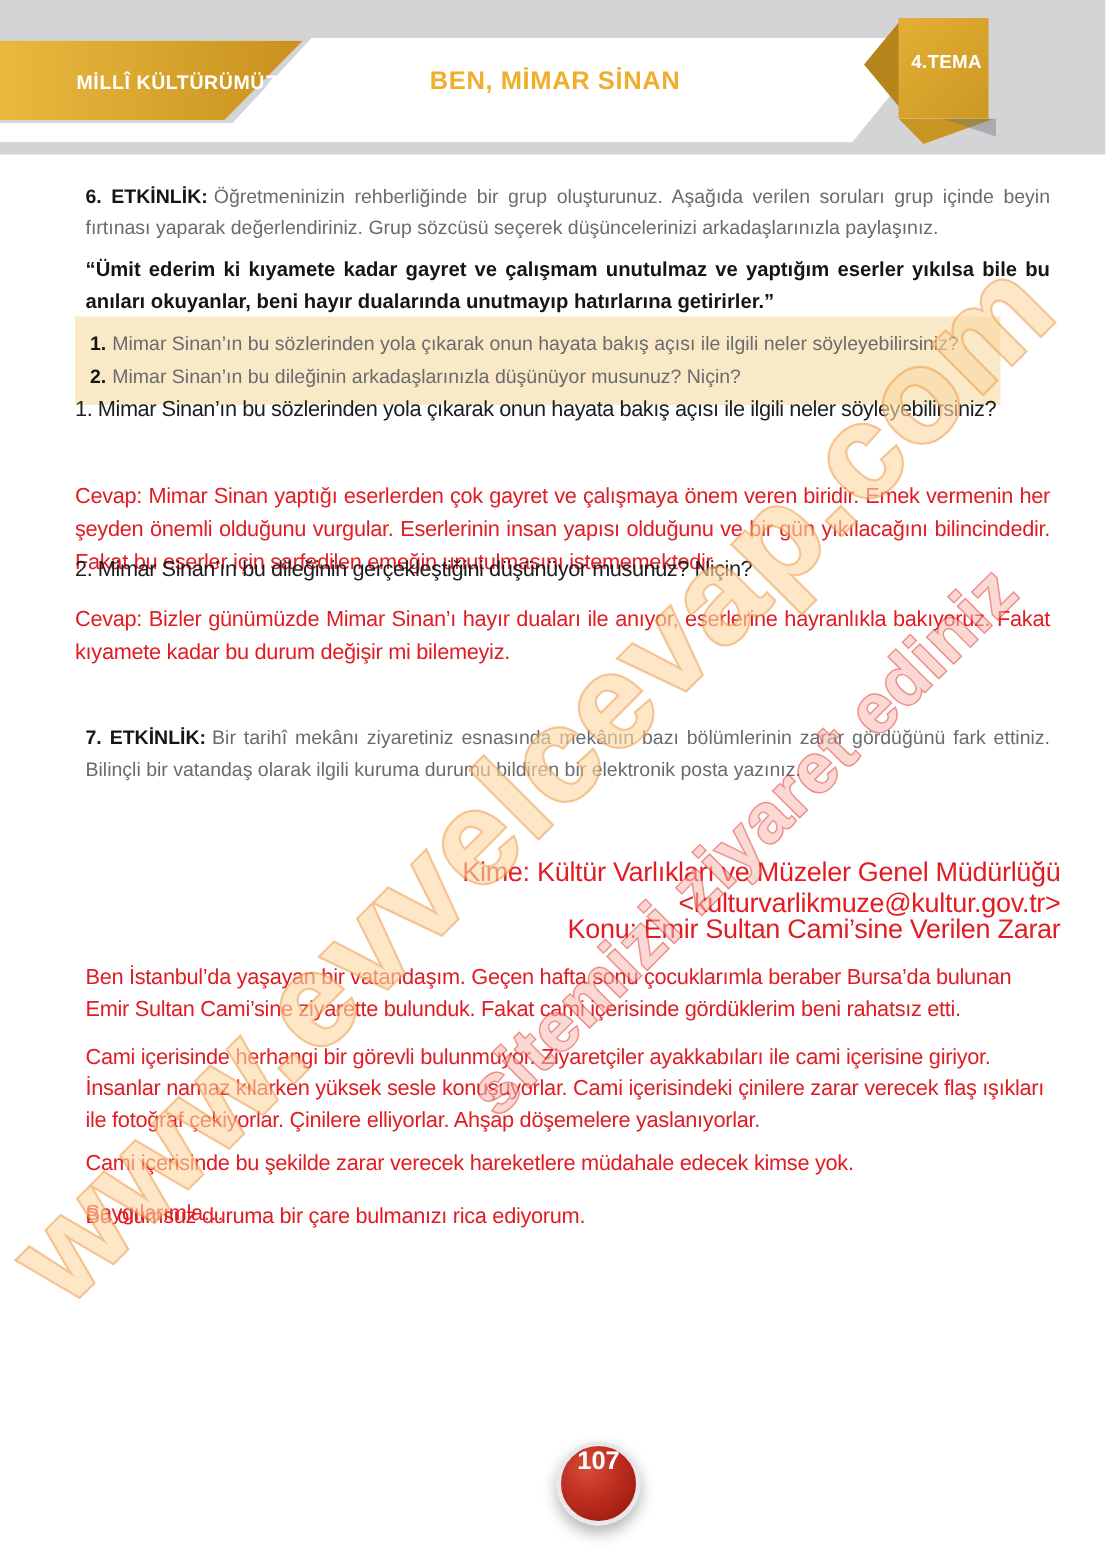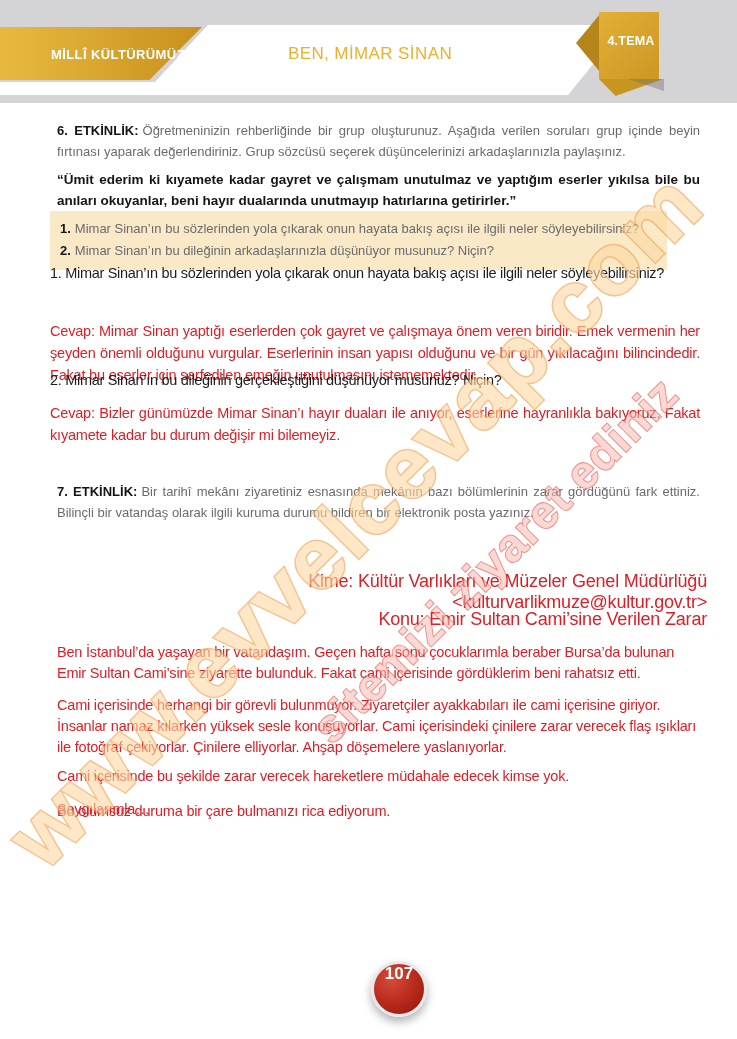--- a/index.html
+++ b/index.html
@@ -14,21 +14,21 @@
   
   .header{position:absolute;left:0;top:0;width:737px;height:103px;background:var(--band-gray);}
   .gold-bar{position:absolute;left:0;top:27px;width:202px;height:53px;
     background:linear-gradient(90deg,var(--gold-light),var(--gold-dark));
     clip-path:polygon(0 0,100% 0,74% 100%,0 100%);}
   .gold-bar-label{position:absolute;left:38px;top:47px;width:160px;text-align:center;
     color:#fff;font-size:13px;font-weight:bold;letter-spacing:.4px;}
   .white-band{position:absolute;left:0;top:25px;width:625px;height:70px;background:#fff;
     clip-path:polygon(208px 0,625px 0,568px 70px,0 70px,0 57px,155px 57px);}
   .page-title{position:absolute;left:150px;top:44px;width:440px;text-align:center;
-    color:var(--gold-text);font-size:17px;font-weight:normal;letter-spacing:.4px;}
+    color:var(--gold-text);font-size:17px;font-weight:bold;letter-spacing:.4px;}
   .ribbon-fold{position:absolute;left:576px;top:14px;width:24px;height:58px;background:#b5851b;
     clip-path:polygon(100% 0,100% 100%,0 50%);}
   .ribbon-body{position:absolute;left:599px;top:12px;width:60px;height:67px;
     background:linear-gradient(135deg,#e4af36,#cd9822);text-decoration:underline;}
   .ribbon-body-label{position:absolute;left:0;top:22px;width:64px;text-align:center;
     color:#fff;font-size:12.5px;font-weight:bold;letter-spacing:.2px;}
   .ribbon-tail{position:absolute;left:599px;top:79px;width:64px;height:17px;background:#c79622;
     clip-path:polygon(0 0,100% 0,26% 100%);}
   .ribbon-tail-shadow{position:absolute;left:628px;top:79px;width:36px;height:12px;
     background:rgba(110,110,115,.40);clip-path:polygon(0 0,100% 0,100% 100%);}

